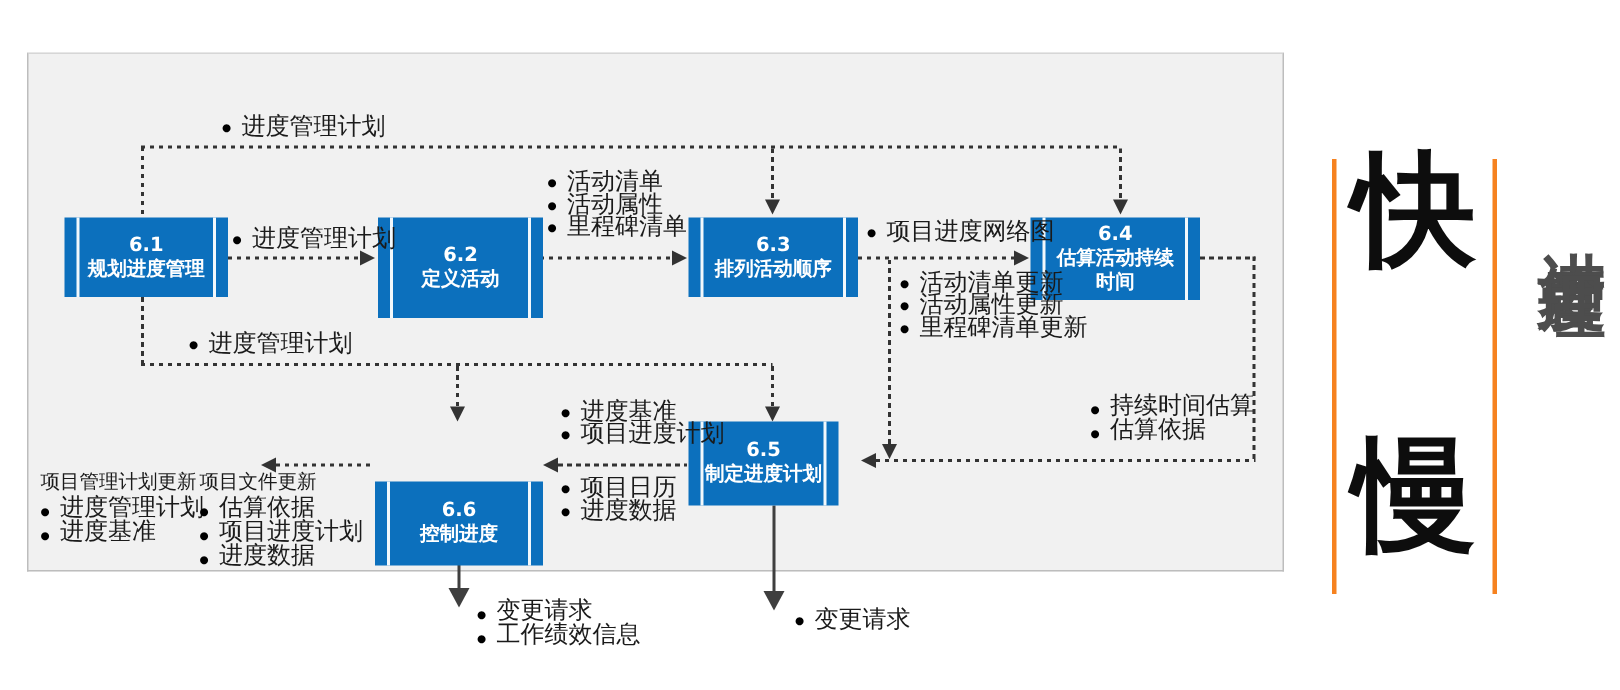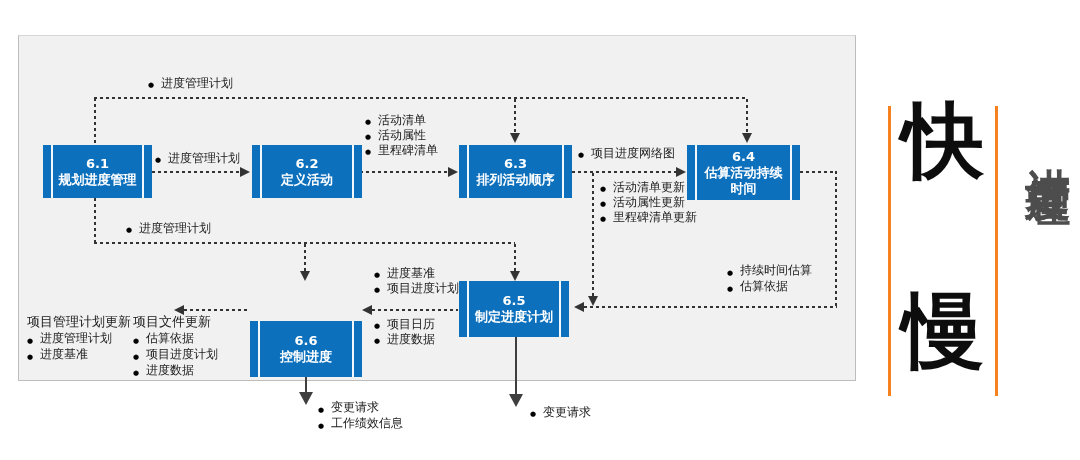--- a/index.html
+++ b/index.html
@@ -25,21 +25,21 @@
   .dash-v{position:absolute;width:2px;background:repeating-linear-gradient(180deg,var(--line) 0 3px,transparent 3px 6px);}
   .solid-v{position:absolute;width:2px;background:#3f3f3f;}
   
   .ah{position:absolute;width:0;height:0;}
   .ah-r{border-left:10px solid var(--line);border-top:5px solid transparent;border-bottom:5px solid transparent;}
   .ah-l{border-right:10px solid var(--line);border-top:5px solid transparent;border-bottom:5px solid transparent;}
   .ah-d{border-top:10px solid var(--line);border-left:5px solid transparent;border-right:5px solid transparent;}
   .ah-d-big{border-top:13px solid #3f3f3f;border-left:7px solid transparent;border-right:7px solid transparent;}
   
   .lblgrp{position:absolute;}
-  .bl{position:relative;padding-left:13px;font-size:12px;line-height:15px;color:var(--ink);white-space:nowrap;}
+  .bl{position:relative;padding-left:13px;font-size:16px;line-height:15px;color:var(--ink);white-space:nowrap;}
   .bl::before{content:"●";position:absolute;left:0;top:2px;font-size:7px;color:#000;}
   .lh16 .bl{line-height:16px;}
   .lh16 .bl::before{top:3px;}
   .hdr{font-size:13px;line-height:16px;color:var(--ink);white-space:nowrap;}
   
   .vline{position:absolute;width:3px;background:var(--orange);}
   .bigchar{position:absolute;width:100px;text-align:center;font-size:82px;line-height:1;font-weight:800;color:#0d0d0d;}
   .vtitle{position:absolute;writing-mode:vertical-rl;text-orientation:upright;font-size:45px;font-weight:700;letter-spacing:5px;color:var(--gray-title);}
 </style>
 </head>
@@ -85,33 +85,33 @@
 
   <div class="solid-v" style="left:305px;top:337px;height:56px;"></div>
   <div class="ah ah-d-big" style="left:299px;top:392px;"></div>
   <div class="solid-v" style="left:515px;top:337px;height:58px;"></div>
   <div class="ah ah-d-big" style="left:509px;top:394px;"></div>
 
   <div class="pbox" style="left:43px;top:145px;width:109px;height:53px;">
     <span class="bnum">6.1</span>
     <span class="bname">规划进度管理</span>
   </div>
-  <div class="pbox" style="left:252px;top:145px;width:110px;height:53px;">
+  <div class="pbox" style="left:252px;top:145px;width:110px;height:67px;">
     <span class="bnum">6.2</span>
     <span class="bname">定义活动</span>
   </div>
   <div class="pbox" style="left:459px;top:145px;width:113px;height:53px;">
     <span class="bnum">6.3</span>
     <span class="bname">排列活动顺序</span>
   </div>
   <div class="pbox wrap64" style="left:687px;top:145px;width:113px;height:55px;">
     <span class="bnum">6.4</span>
     <span class="bname">估算活动持续时间</span>
   </div>
-  <div class="pbox" style="left:459px;top:281px;width:110px;height:56px;">
+  <div class="pbox" style="left:459px;top:281px;width:100px;height:56px;">
     <span class="bnum">6.5</span>
     <span class="bname">制定进度计划</span>
   </div>
   <div class="pbox" style="left:250px;top:281px;width:112px;height:56px;margin-top:40px;">
     <span class="bnum">6.6</span>
     <span class="bname">控制进度</span>
   </div>
 
   <div class="lblgrp" style="left:148px;top:76px;">
     <div class="bl">进度管理计划</div>

